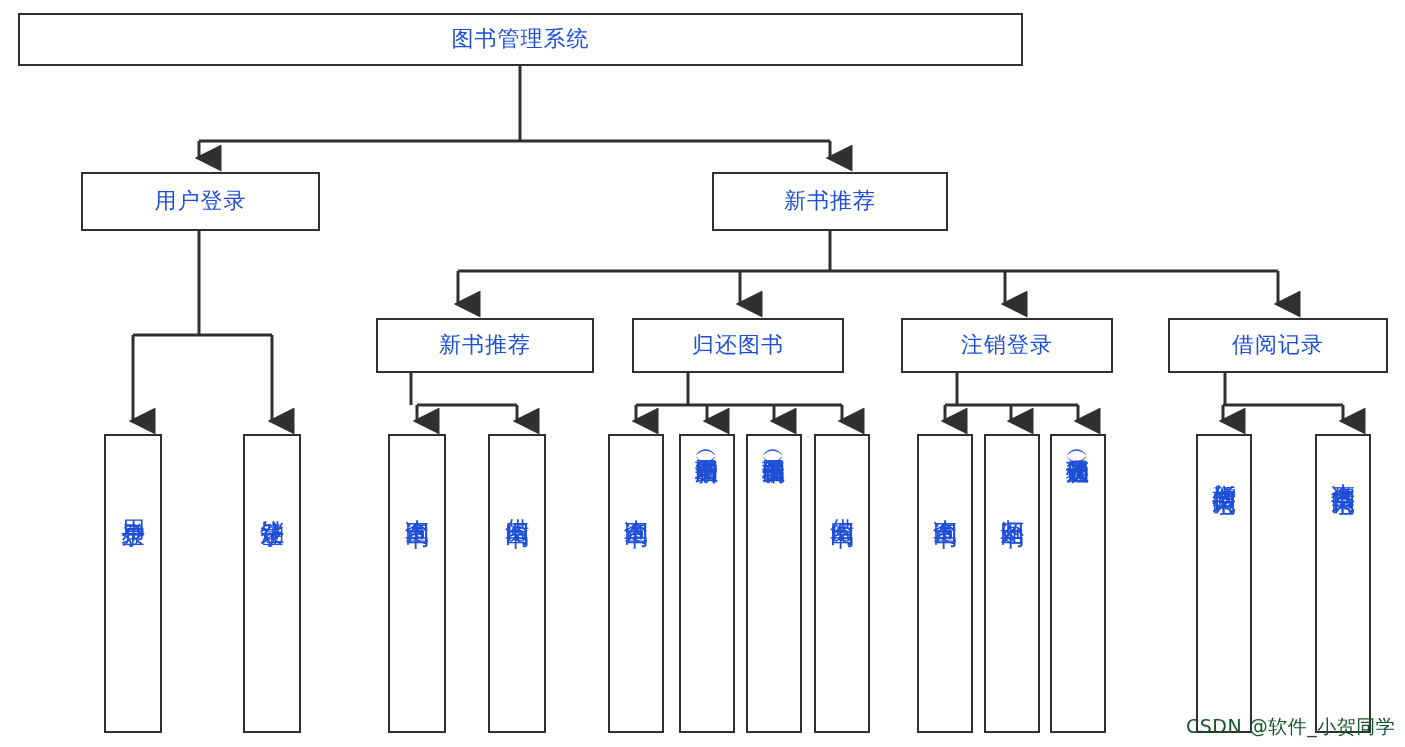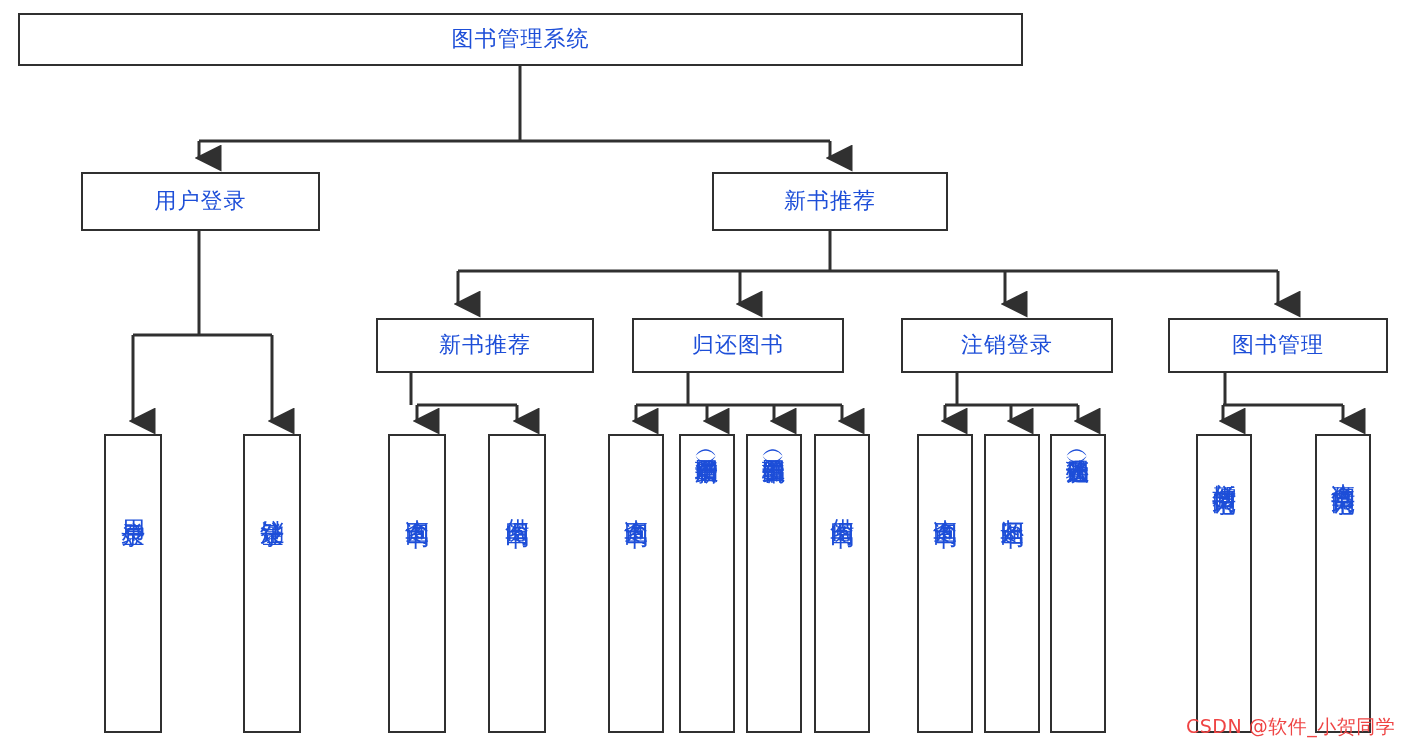--- a/index.html
+++ b/index.html
@@ -66,21 +66,21 @@
     padding-top: 22px;
   }
   .vert.low .node-label {
     padding-top: 58px;
   }
   #watermark {
     position: absolute;
     left: 1186px;
     top: 714px;
     font-size: 19px;
-    color: #ef4444;
+    color: #14532d;
     letter-spacing: 0.5px;
     white-space: nowrap;
     pointer-events: none;
   }
 </style>
 </head>
 <body>
 
 <div id="canvas">
 
@@ -153,21 +153,21 @@
 
   <div class="node horiz" style="left:632px; top:318px; width:212px; height:55px;">
     <span class="node-label">归还图书</span>
   </div>
 
   <div class="node horiz" style="left:901px; top:318px; width:212px; height:55px;">
     <span class="node-label">注销登录</span>
   </div>
 
   <div class="node horiz" style="left:1168px; top:318px; width:220px; height:55px;">
-    <span class="node-label">图书管理</span>
+    <span class="node-label">借阅记录</span>
   </div>
 
   <div class="node vert low" style="left:104px; top:434px; width:58px; height:299px;">
     <span class="node-label">用户登录</span>
   </div>
 
   <div class="node vert low" style="left:243px; top:434px; width:58px; height:299px;">
     <span class="node-label">注销登录</span>
   </div>
 

